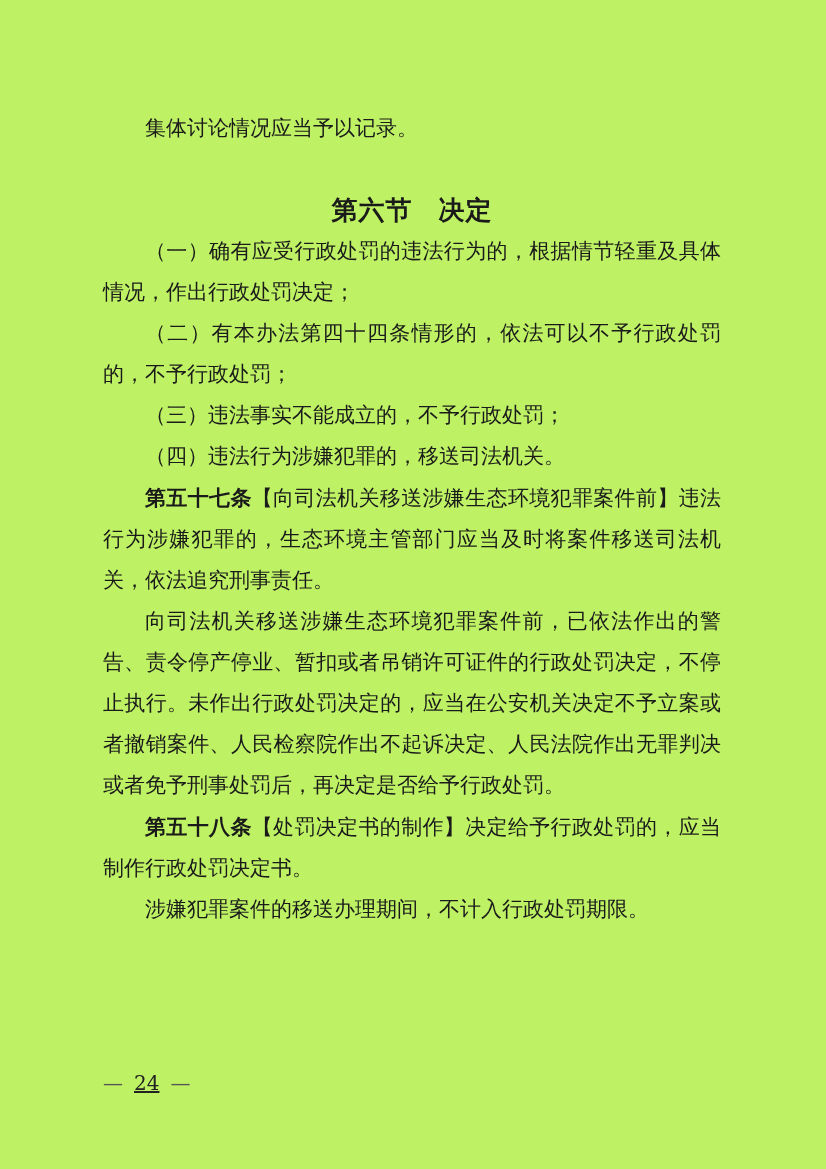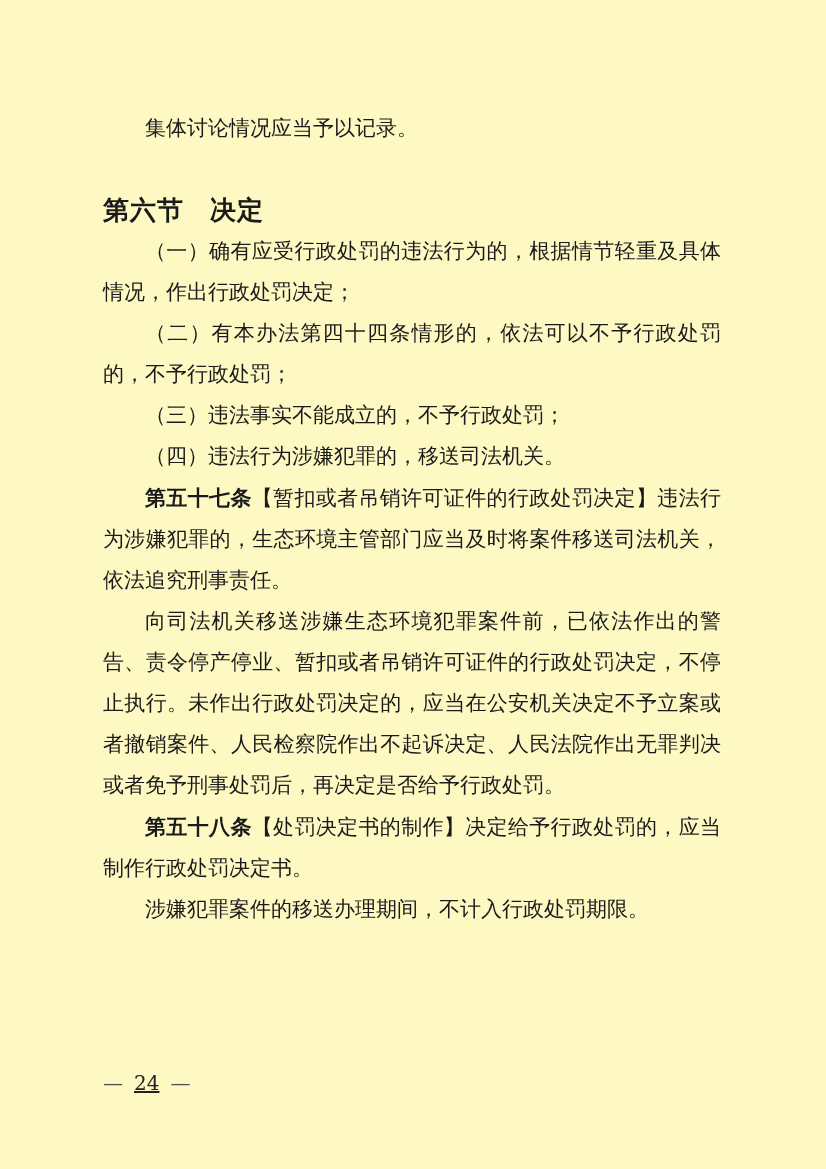--- a/index.html
+++ b/index.html
@@ -4,21 +4,21 @@
 <style>
   html, body {
     margin: 0;
     padding: 0;
     background: #ffffff;
   }
   .page {
     position: relative;
     width: 826px;
     height: 1169px;
-    background: #fef9c3;
+    background: #bef264;
     overflow: hidden;
     font-family: "DejaVu Serif", "Liberation Serif", serif;
     color: #1a1a1a;
   }
   .content {
     position: absolute;
     left: 103px;
     top: 108px;
     width: 618px;
     font-size: 21px;
@@ -26,20 +26,21 @@
     text-align: justify;
   }
   .content p {
     margin: 0;
     padding: 0;
     text-indent: 2em;
   }
   .section-heading {
     margin: 0;
     margin-top: 40px;
+    text-align: center;
     text-indent: 0;
     font-size: 26px;
     font-weight: 700;
     line-height: 42px;
     letter-spacing: 1px;
   }
   .section-heading .heading-title {
     margin-left: 26px;
   }
   .article-start {
@@ -80,21 +81,21 @@
 
 
     <p><span>（一）确有应受行政处罚的违法行为的，根据情节轻重及具体情况，作出行政处罚决定；</span></p>
 
     <p><span>（二）有本办法第四十四条情形的，依法可以不予行政处罚的，不予行政处罚；</span></p>
 
     <p><span>（三）违法事实不能成立的，不予行政处罚；</span></p>
 
     <p><span>（四）违法行为涉嫌犯罪的，移送司法机关。</span></p>
 
-    <p><span class="article-number">第五十七条</span><span>【暂扣或者吊销许可证件的行政处罚决定】</span><span>违法行为涉嫌犯罪的，生态环境主管部门应当及时将案件移送司法机关，依法追究刑事责任。</span></p>
+    <p><span class="article-number">第五十七条</span><span>【向司法机关移送涉嫌生态环境犯罪案件前】</span><span>违法行为涉嫌犯罪的，生态环境主管部门应当及时将案件移送司法机关，依法追究刑事责任。</span></p>
 
     <p><span>向司法机关移送涉嫌生态环境犯罪案件前，已依法作出的警告、责令停产停业、暂扣或者吊销许可证件的行政处罚决定，不停止执行。未作出行政处罚决定的，应当在公安机关决定不予立案或者撤销案件、人民检察院作出不起诉决定、人民法院作出无罪判决或者免予刑事处罚后，再决定是否给予行政处罚。</span></p>
 
     <p><span class="article-number">第五十八条</span><span>【处罚决定书的制作】</span><span>决定给予行政处罚的，应当制作行政处罚决定书。</span></p>
 
     <p><span>涉嫌犯罪案件的移送办理期间，不计入行政处罚期限。</span></p>
 
   </div>
 
   <div class="page-footer"><span class="footer-dash">—</span><span class="footer-num">24</span><span class="footer-dash">—</span></div>

